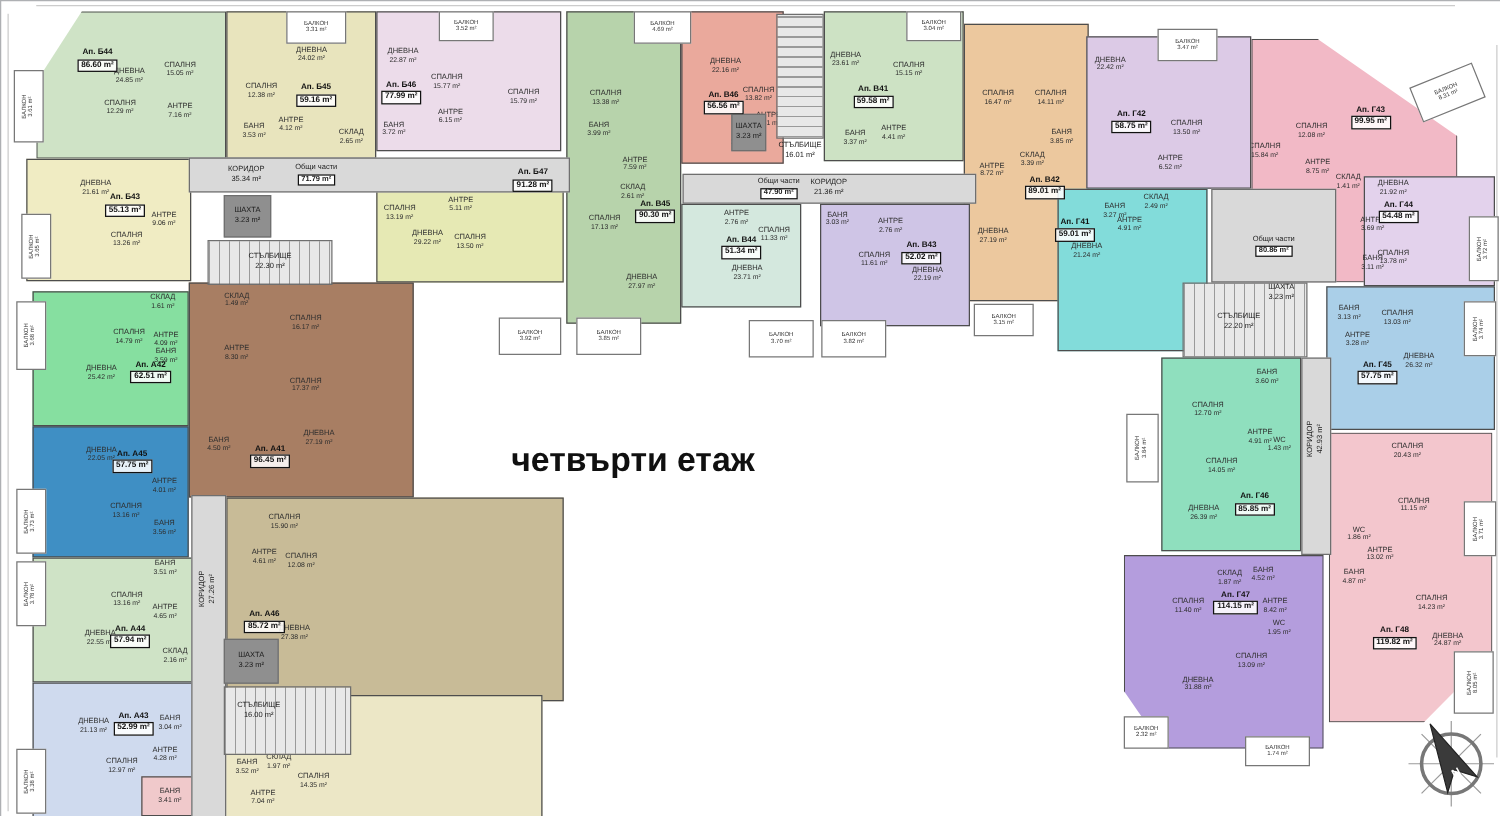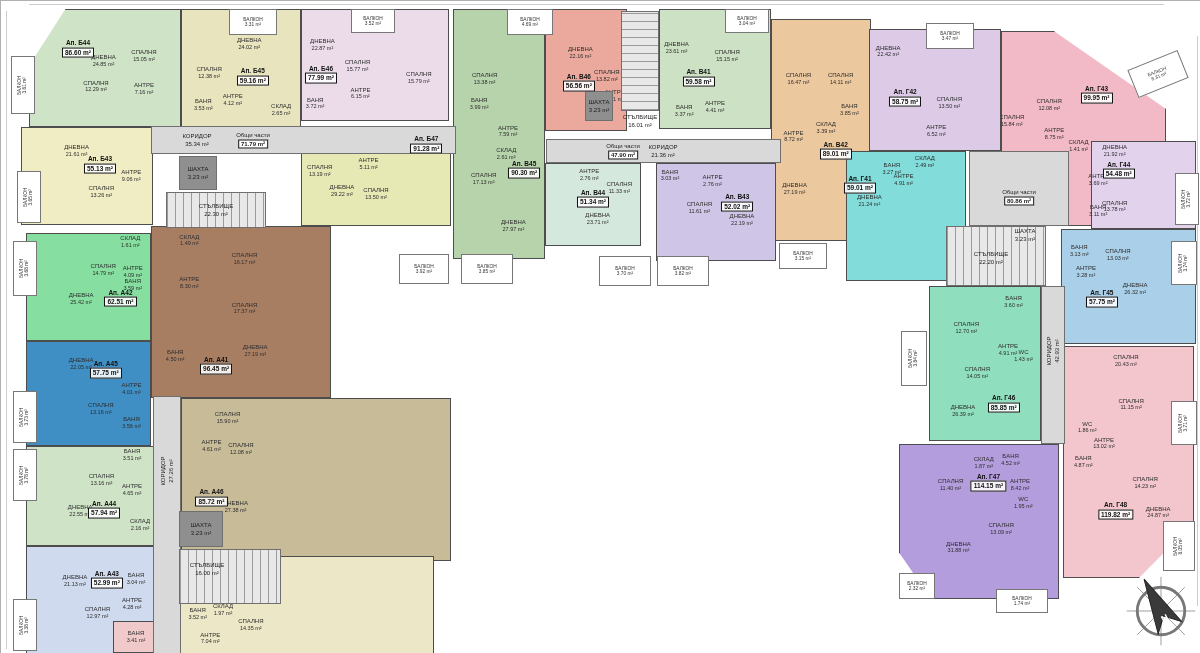--- a/index.html
+++ b/index.html
@@ -31,20 +31,21 @@
   #compass{position:absolute;left:1122px;top:572px;width:76px;height:76px;z-index:8;}
 </style>
 </head>
 <body>
 
 <div id="plan">
   <div class="dim" style="left:28px;top:3px;width:1135px;height:1px;"></div>
   <div class="dim" style="left:5px;top:10px;width:1px;height:638px;"></div>
   <div class="dim" style="left:1196px;top:35px;width:1px;height:570px;"></div>
 
+  <div class="title">четвърти етаж</div>
 
   <svg id="compass" viewBox="0 0 80 80">
     <g stroke="#9a9a9a" stroke-width="1">
       <line x1="40" y1="4" x2="40" y2="76"></line>
       <line x1="4" y1="40" x2="76" y2="40"></line>
       <line x1="15" y1="15" x2="65" y2="65"></line>
       <line x1="15" y1="65" x2="65" y2="15"></line>
     </g>
     <circle cx="40" cy="40" r="25" fill="none" stroke="#777" stroke-width="3"></circle>
     <g transform="rotate(-28 40 40)">

